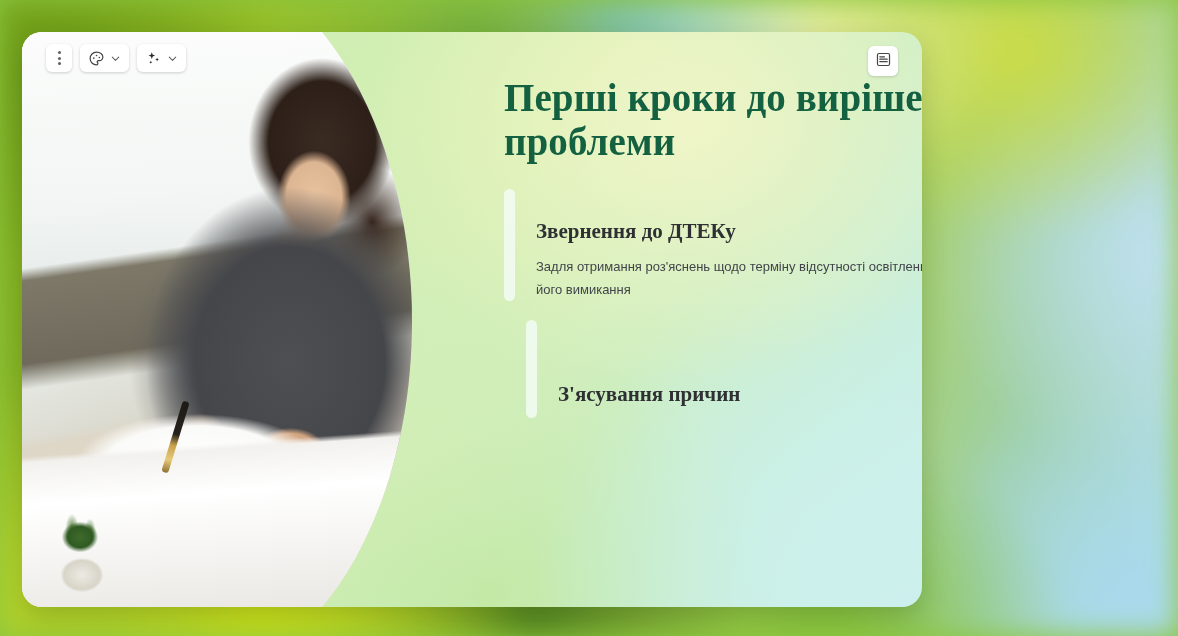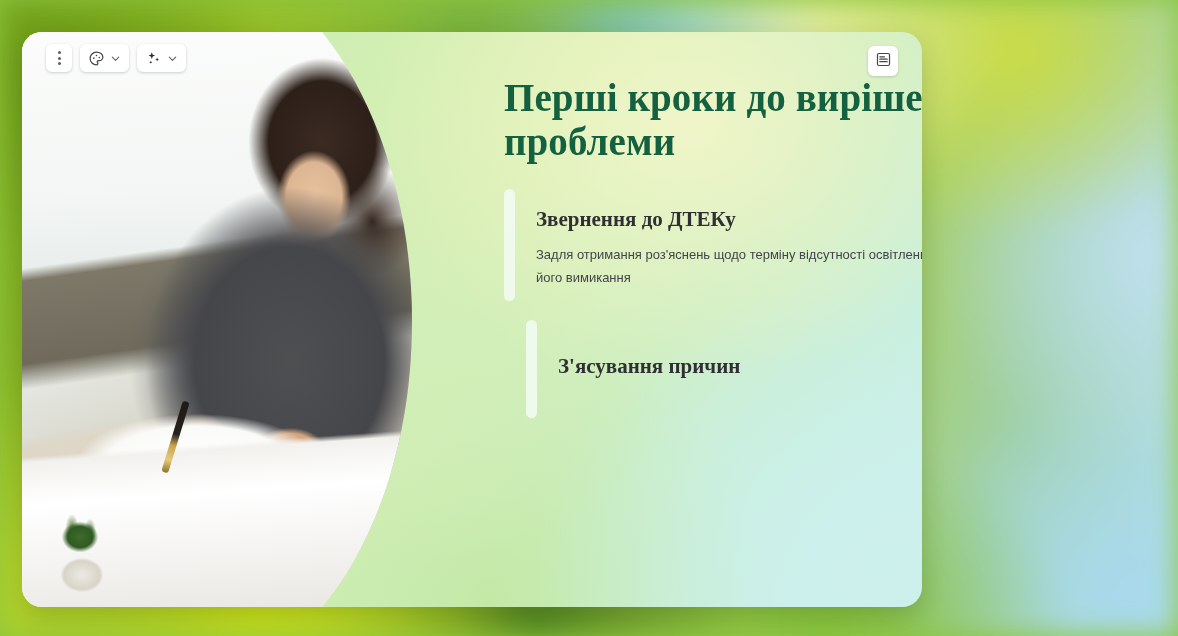--- a/index.html
+++ b/index.html
@@ -185,21 +185,21 @@
     color: #136141;
     letter-spacing: 0.1px;
     max-width: 500px;
   }
 
   .blocks { margin-top: 26px; }
 
   .block {
     position: relative;
     display: flex;
-    align-items: center;
+    align-items: flex-end;
     margin-bottom: 19px;
   }
   .block:nth-child(1) { padding-left: 0px;  }
   .block:nth-child(2) { padding-left: 22px; }
   .block:nth-child(3) { padding-left: 44px; }
 
   .accent-bar {
     flex: none;
     width: 11px;
     border-radius: 6px;

